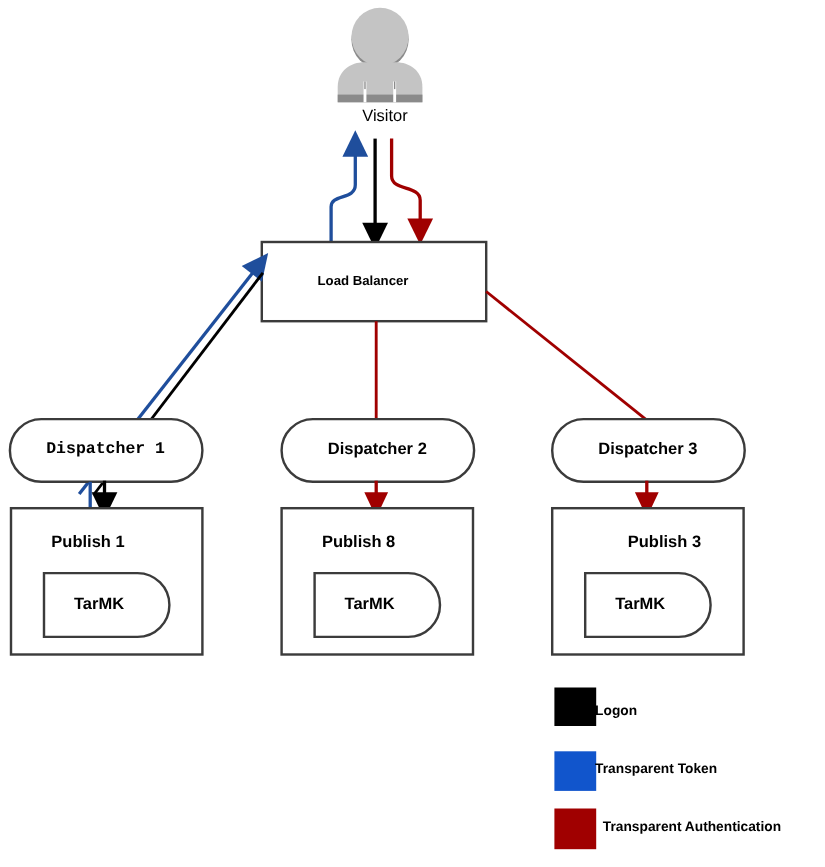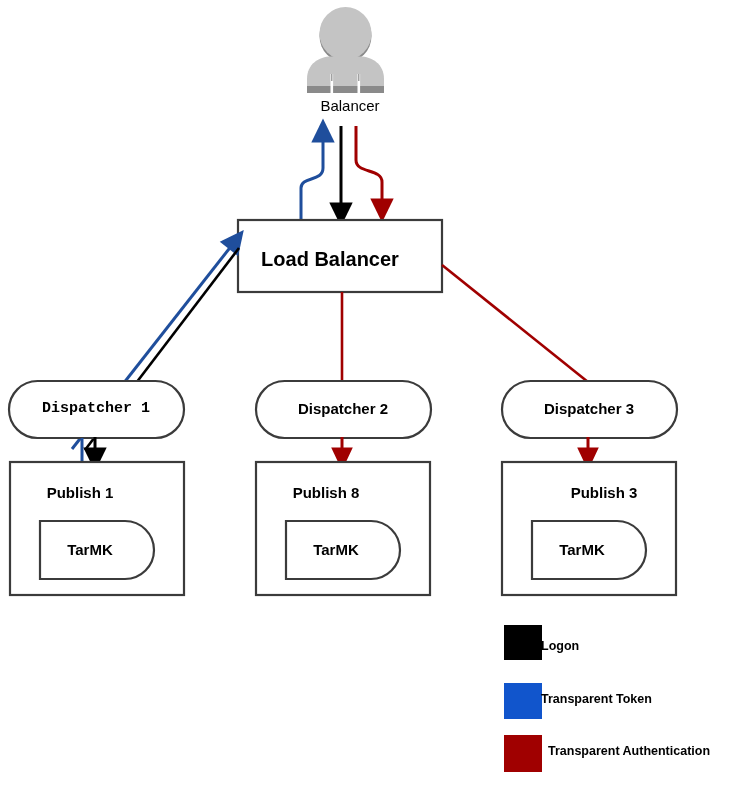--- a/index.html
+++ b/index.html
@@ -35,21 +35,21 @@
     text-align: center;
     white-space: nowrap;
     pointer-events: none;
   }
   .lbl-visitor {
     left: 280px; top: 97px; width: 140px;
     font-size: 15px; font-weight: normal;
   }
   .lbl-loadbalancer {
     left: 236px; top: 248px; width: 188px;
-    font-size: 20px;
+    font-size: 12px;
   }
   .lbl-dispatcher {
     font-size: 15px;
     width: 186px;
   }
   .lbl-d1 { left: 3px;   top: 400px; font-family: Liberation Mono, monospace; }
   .lbl-d2 { left: 250px; top: 400px; }
   .lbl-d3 { left: 496px; top: 400px; }
   .lbl-publish {
     font-size: 15px;
@@ -140,21 +140,21 @@
 
     <path d="M40,521 L125,521 A29,29 0 0 1 125,579 L40,579 Z" fill="#ffffff" stroke="#3b3b3b" stroke-width="2.2"></path>
     <path d="M286,521 L371,521 A29,29 0 0 1 371,579 L286,579 Z" fill="#ffffff" stroke="#3b3b3b" stroke-width="2.2"></path>
     <path d="M532,521 L617,521 A29,29 0 0 1 617,579 L532,579 Z" fill="#ffffff" stroke="#3b3b3b" stroke-width="2.2"></path>
 
     <rect x="504" y="625" width="38" height="35" fill="#000000"></rect>
     <rect x="504" y="683" width="38" height="36" fill="#1155cc"></rect>
     <rect x="504" y="735" width="38" height="37" fill="#a00000"></rect>
   </svg>
 
-  <div class="node-label lbl-visitor">Balancer</div>
+  <div class="node-label lbl-visitor">Visitor</div>
 
   <div class="node-label lbl-loadbalancer">Load Balancer</div>
 
   <div class="node-label lbl-dispatcher lbl-d1">Dispatcher 1</div>
   <div class="node-label lbl-dispatcher lbl-d2">Dispatcher 2</div>
   <div class="node-label lbl-dispatcher lbl-d3">Dispatcher 3</div>
 
   <div class="node-label lbl-publish lbl-p1">Publish 1</div>
   <div class="node-label lbl-publish lbl-p2">Publish 8</div>
   <div class="node-label lbl-publish lbl-p3">Publish 3</div>

